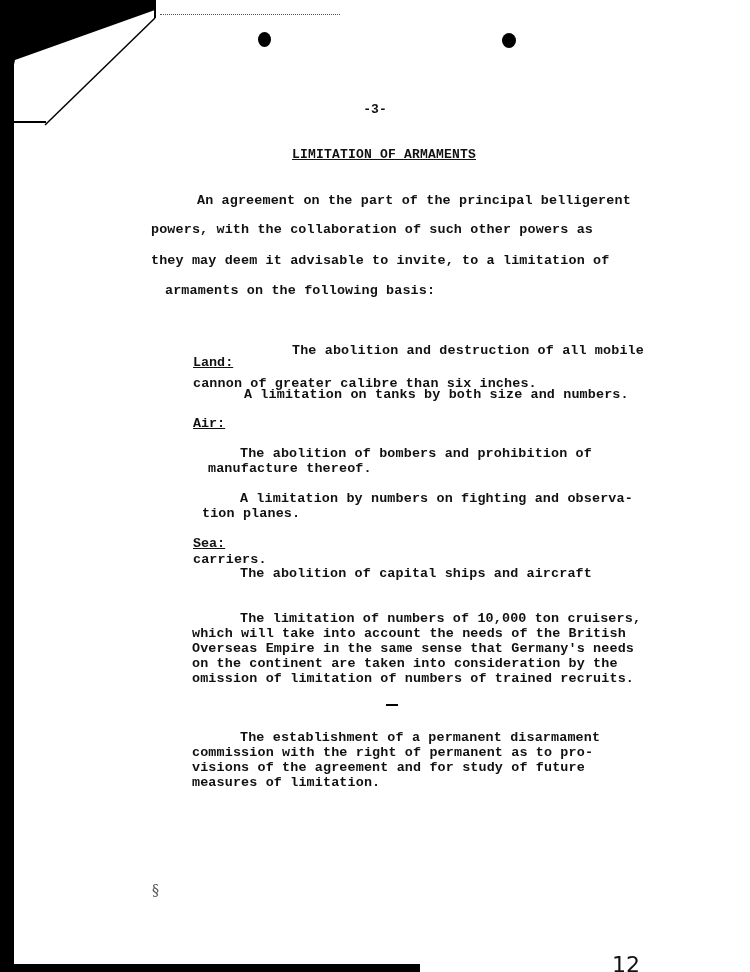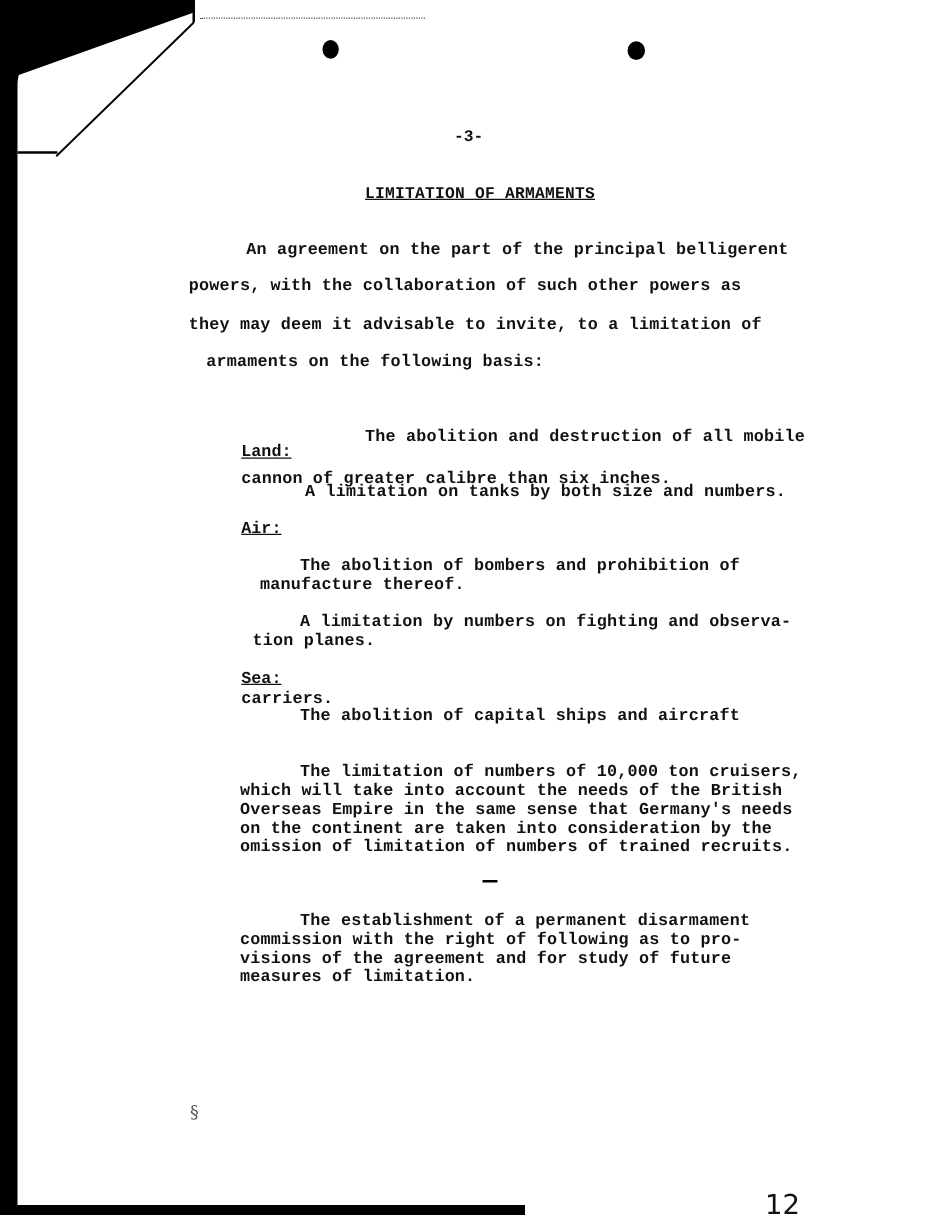--- a/index.html
+++ b/index.html
@@ -73,18 +73,18 @@
 <div class="line" style="left:193px;top:552px;">carriers.</div>
 <div class="line" style="left:240px;top:611px;">The limitation of numbers of 10,000 ton cruisers,</div>
 <div class="line" style="left:192px;top:626px;">which will take into account the needs of the British</div>
 <div class="line" style="left:192px;top:641px;">Overseas Empire in the same sense that Germany's needs</div>
 <div class="line" style="left:192px;top:656px;">on the continent are taken into consideration by the</div>
 <div class="line" style="left:192px;top:671px;">omission of limitation of numbers of trained recruits.</div>
 
 <div class="dash"></div>
 
 <div class="line" style="left:240px;top:730px;text-align:right;">The establishment of a permanent disarmament</div>
-<div class="line" style="left:192px;top:745px;">commission with the right of following as to pro-</div>
+<div class="line" style="left:192px;top:745px;">commission with the right of permanent as to pro-</div>
 <div class="line" style="left:192px;top:760px;">visions of the agreement and for study of future</div>
 <div class="line" style="left:192px;top:775px;">measures of limitation.</div>
 
 <div class="smudge">§</div>
 <div class="page-mark">12</div>
 
 </body></html>

